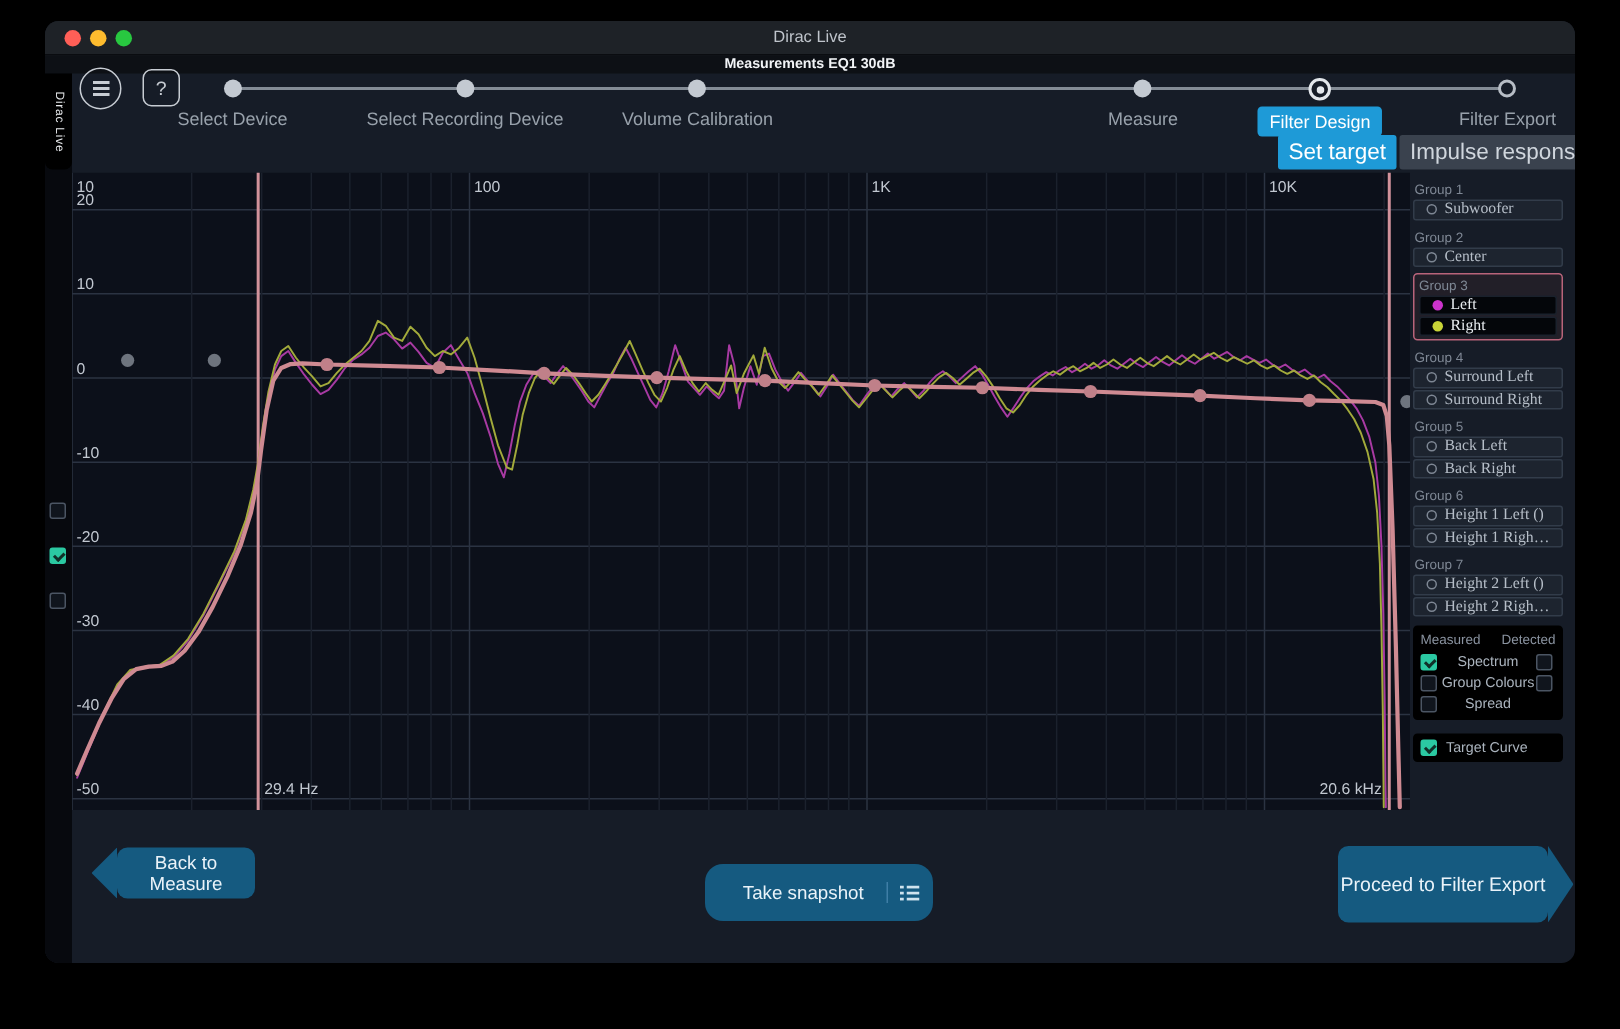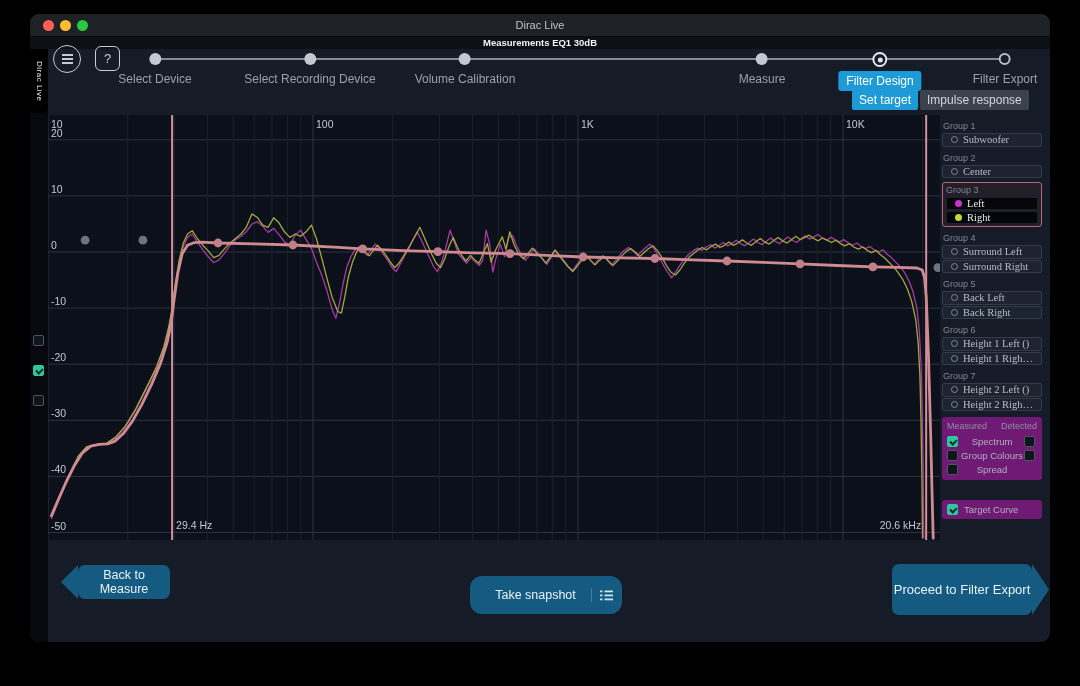--- a/index.html
+++ b/index.html
@@ -40,21 +40,21 @@
           align-items:center; cursor:pointer; }
   .step .dot { width:12px; height:12px; border-radius:50%; background:#c3c9d1; }
   .step.todo .dot { background:#161c27; border:2px solid #b7bdc5; }
   .step.active .dot { width:15px; height:15px; margin-top:-1px; background:#161c27;
                       border:2.5px solid #e3e7ec; position:relative; }
   .step.active .dot::after { content:''; position:absolute; left:50%; top:50%; width:5px; height:5px;
                              border-radius:50%; background:#e3e7ec; transform:translate(-50%,-50%); }
   .step .slabel { margin-top:7px; font-size:12px; color:#98a1ab; white-space:nowrap; }
   .step.active .slabel { margin-top:4px; background:#1e9ad7; color:#fff; padding:3px 8px; border-radius:3px; }
   .subtabs { position:absolute; left:822px; top:76px; display:flex; gap:2px; }
-  .subtab { font-size:12px; padding:3px 7px; border-radius:2px; background:#3a424e; color:#d0d6dd; cursor:pointer; white-space:nowrap; }
+  .subtab { font-size:15px; padding:3px 7px; border-radius:2px; background:#3a424e; color:#d0d6dd; cursor:pointer; white-space:nowrap; }
   .subtab.active { background:#1e9ad7; color:#fff; }
 
   
   #chart-svg { position:absolute; left:18px; top:101px; width:892px; height:425px; display:block; }
   #chart-svg text { font-family:"Liberation Sans", sans-serif; }
 
   
   .cb { display:inline-block; width:11px; height:11px; border-radius:2px; border:1px solid #4b5563;
         background:#10151d; position:relative; cursor:pointer; flex:none; }
   .cb.checked { background:#2bc9a2; border-color:#2bc9a2; }
@@ -66,26 +66,26 @@
   .sidebar { position:absolute; left:912px; top:101px; width:100px; height:427px; overflow:hidden; }
   .gname { font-size:9px; color:#7e8794; margin:6px 1px 2px; }
   .chan { width:100%; height:13.5px; margin-bottom:1px; background:#1d242f; border:1px solid #323c4a;
           border-radius:2px; color:#b6bec8; font-size:10.5px; display:flex; align-items:center;
           gap:5px; padding:0 8px; cursor:pointer; font-family:Liberation Serif, serif; white-space:nowrap; overflow:hidden; }
   .radio { width:7px; height:7px; border-radius:50%; border:1.5px solid #7e8794; flex:none; }
   .group-box { margin-top:4px; border:1px solid #b8647a; border-radius:3px; background:#221f28; padding:0 3px 2px; }
   .group-box .gname { margin:2px 0 2px; }
   .chan.dark { background:#04060a; border-color:#1a212c; color:#e9edf1; height:13px; }
   .cdot { width:7px; height:7px; border-radius:50%; flex:none; }
-  .panel { background:#701a75; border-radius:3px; padding:4px 5px; }
+  .panel { background:#000000; border-radius:3px; padding:4px 5px; }
   .panel.matrix { margin-top:6px; }
   .mx-head { display:flex; justify-content:space-between; font-size:9px; color:#8a93a0; margin-bottom:3px; }
   .mx-row { display:grid; grid-template-columns:13px 1fr 13px; align-items:center; height:14px; }
   .mx-row .lbl { text-align:center; font-size:9.5px; color:#aab3bd; }
-  .panel.single { margin-top:20px; padding:3px 5px; }
+  .panel.single { margin-top:9px; padding:3px 5px; }
   .trow { display:flex; align-items:center; gap:6px; min-height:13px; }
   .trow .lbl { font-size:9.5px; color:#aab3bd; line-height:10px; }
   .panel.view { margin-top:5px; display:flex; flex-direction:column; gap:3px; }
 
   
   .btn { position:absolute; background:#155a80; border:none; color:#eaf3f9; font-size:12.5px;
          font-family:"Liberation Sans", sans-serif; cursor:pointer; }
   .btn.back { left:48px; top:551px; width:92px; height:34px; border-radius:7px; }
   .btn.back::before { content:''; position:absolute; right:100%; top:0; width:17px; height:100%;
                       background:#155a80; clip-path:polygon(100% 0,100% 100%,0 50%); }

